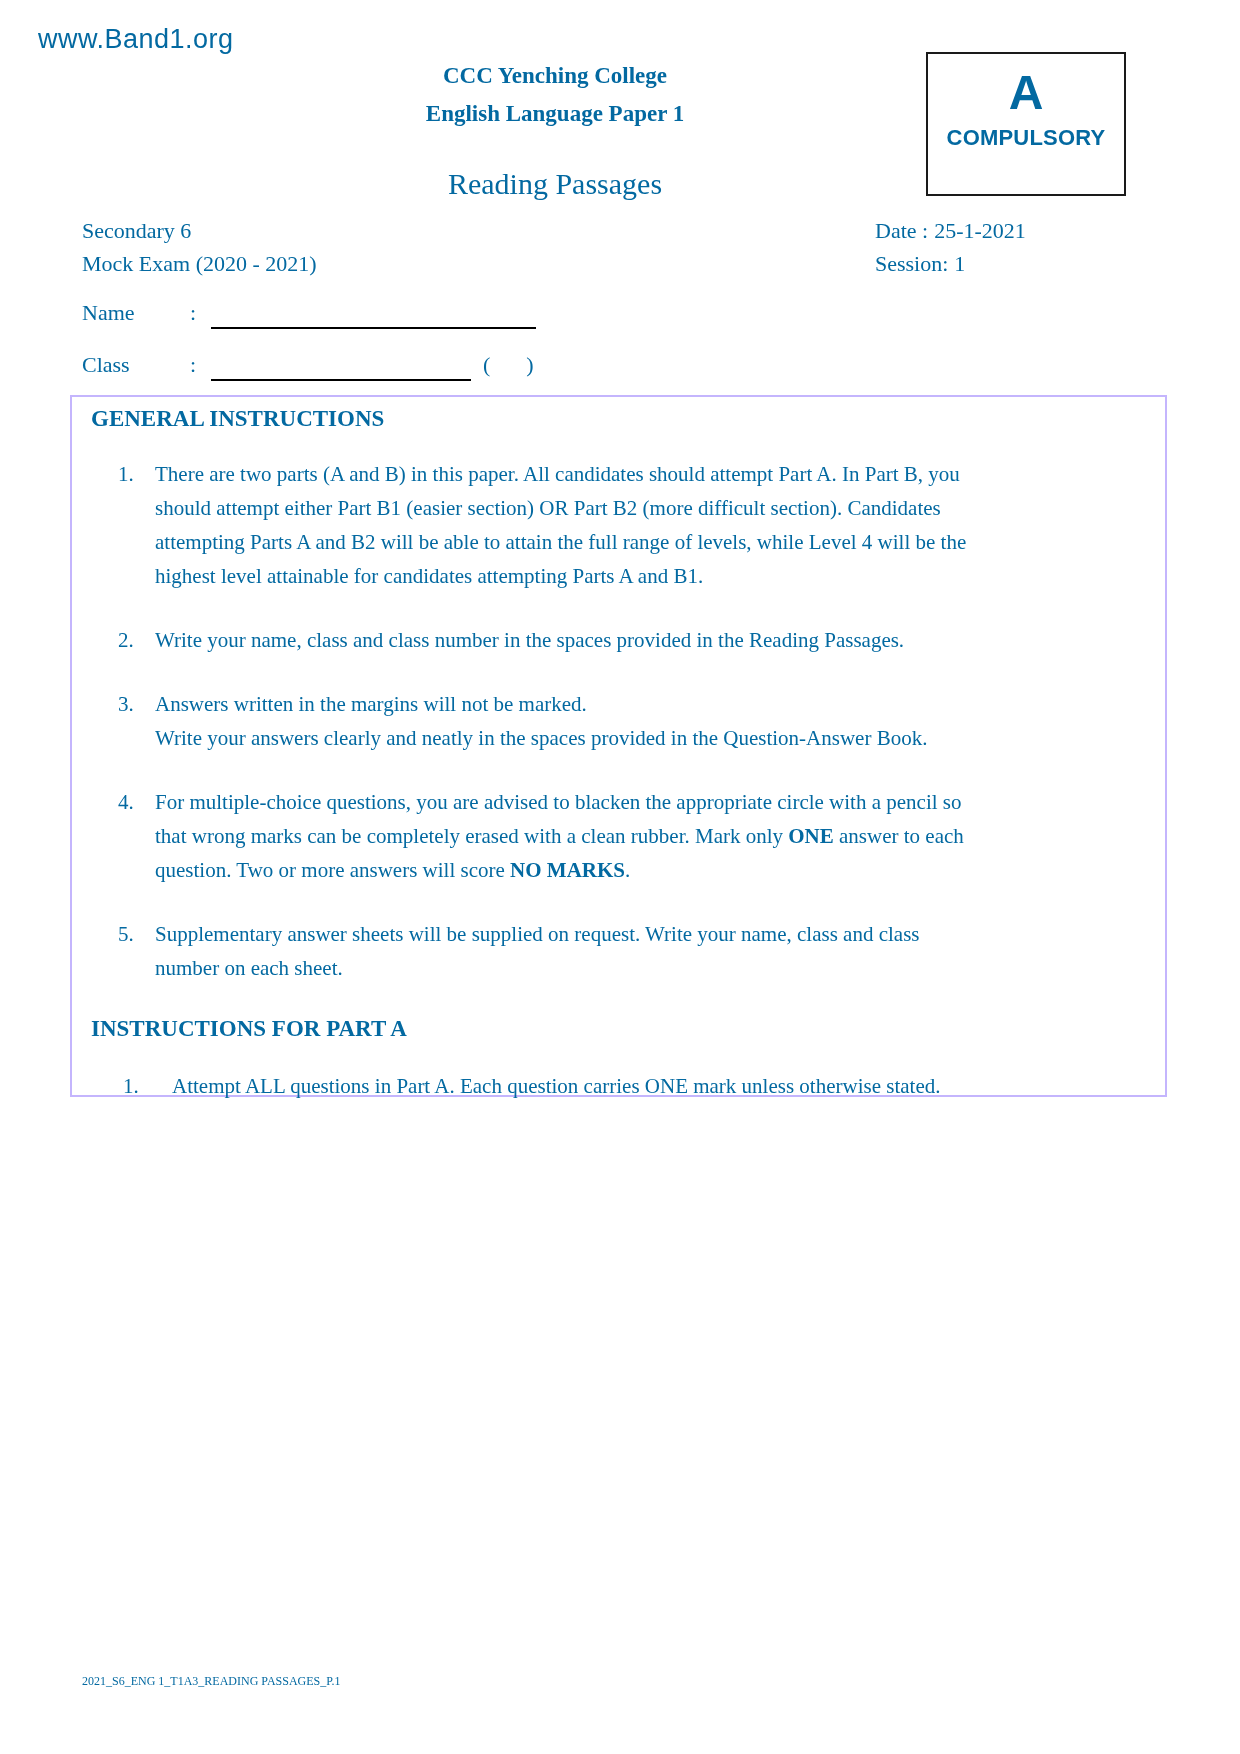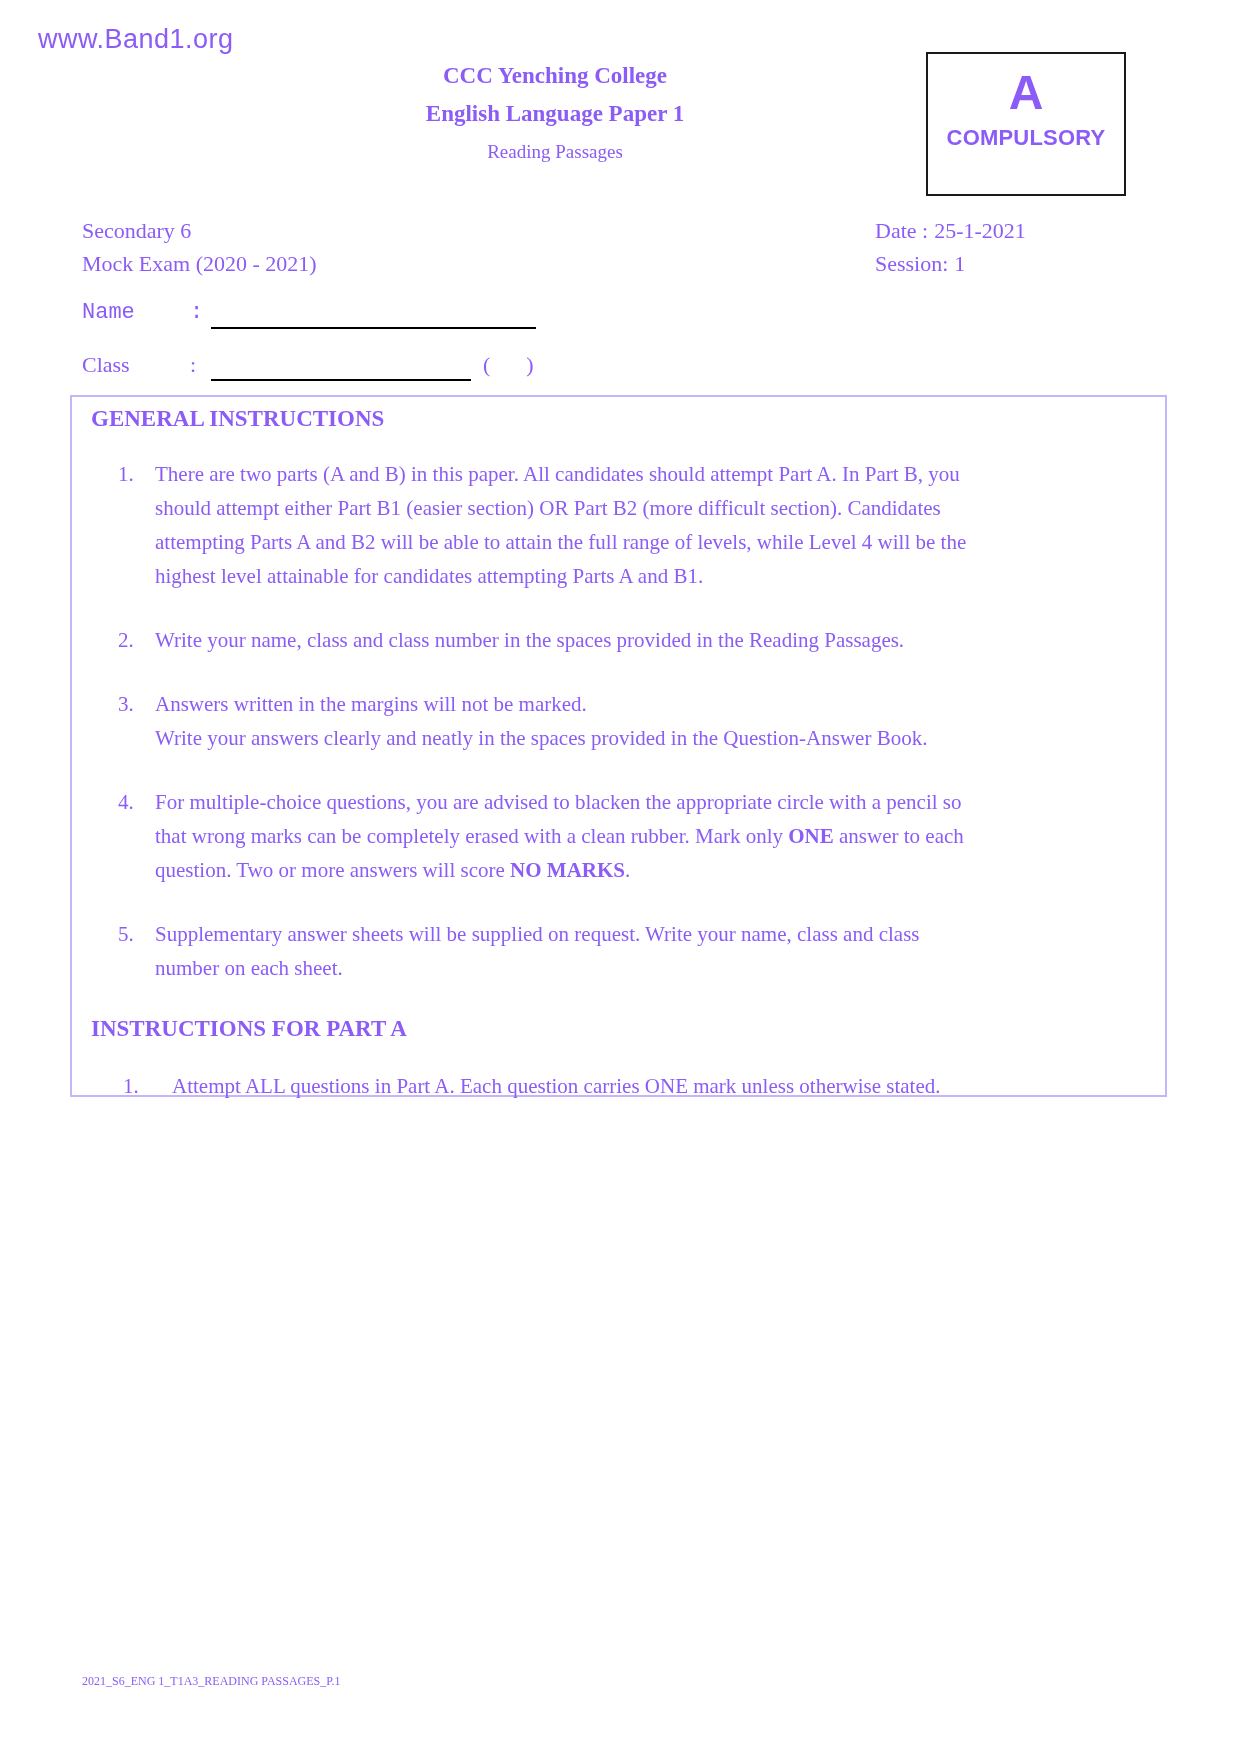--- a/index.html
+++ b/index.html
@@ -2,54 +2,54 @@
 <html><head>
 <meta charset="utf-8">
 <style>
   html,body{margin:0;padding:0;background:#ffffff;}
   .page{
     position:relative;
     width:1240px;
     height:1754px;
     background:#ffffff;
     font-family:"Liberation Serif", serif;
-    color:#8b5cf6;
+    color:#0369a1;
     overflow:hidden;
   }
   .sans{font-family:"Liberation Sans", sans-serif;}
   
   .watermark{
     position:absolute; left:38px; top:24px;
     font-size:27px; letter-spacing:0.5px;
   }
   
   .header{
     position:absolute; left:0; top:57px; width:1110px;
     text-align:center;
   }
   .header .l1,.header .l2{font-size:23px; font-weight:bold; line-height:38px;}
-  .header .l3{font-size:19px; line-height:38px;}
+  .header .l3{font-size:30px; line-height:38px;margin-top:32px;}
   .header .l4{font-size:22px; line-height:38px;}
   
   .corner-box{
     position:absolute; left:926px; top:52px; width:200px; height:144px;
     border:2px solid #1a1a1a; box-sizing:border-box; text-align:center;
   }
   .corner-box .letter{font-size:48px; font-weight:bold; line-height:50px; margin-top:14px;}
   .corner-box .label{font-size:22px; font-weight:bold; line-height:24px; margin-top:8px; letter-spacing:0.2px;}
   
   .meta-left{position:absolute; left:82px; top:214px; font-size:22px; line-height:33px;}
   .meta-right{position:absolute; left:875px; top:214px; font-size:22px; line-height:33px;}
   .meta-right .val{margin-left:6px;}
   
   .fill-row{position:absolute; left:82px; font-size:22px; display:flex; align-items:baseline; height:30px;}
   .fill-row .lbl{display:inline-block; width:108px;}
   .fill-row .colon{display:inline-block; width:14px;}
   .blank-line{display:inline-block; border-bottom:2px solid #000; align-self:flex-end; margin-bottom:1px;}
-  .name-row{top:300px;font-family:Liberation Mono, monospace;}
+  .name-row{top:300px;}
   .name-row .blank-line{width:325px; margin-left:7px;}
   .class-row{top:352px;}
   .class-row .blank-line{width:260px; margin-left:7px;}
   .paren-open{display:inline-block; margin-left:12px;}
   .paren-close{display:inline-block; margin-left:36px;}
   
   .inst-box{
     position:absolute; left:70px; top:395px; width:1097px; height:702px;
     border:2px solid #c4b5fd; box-sizing:border-box;
     padding:8px 18px 0 19px;

